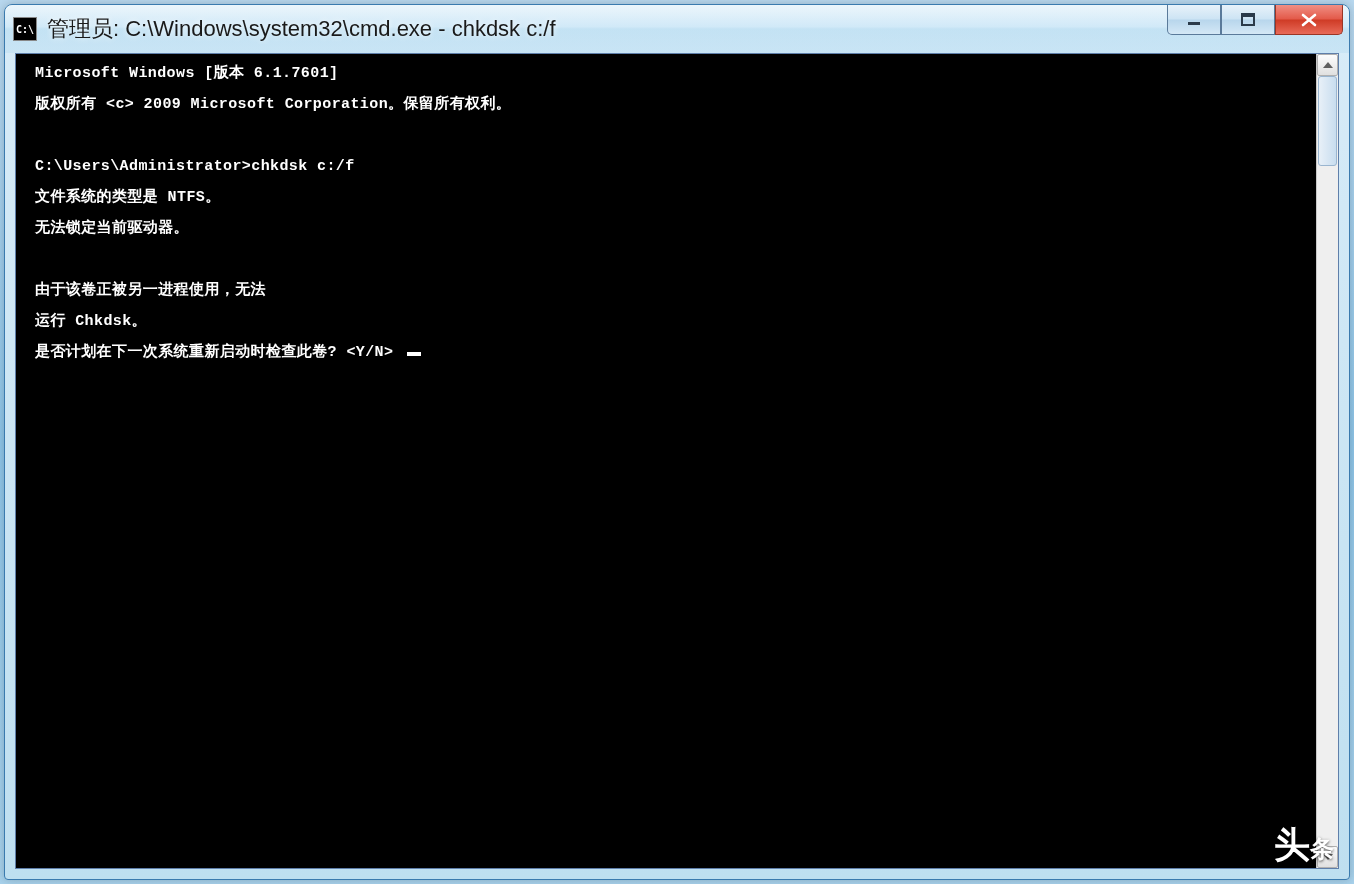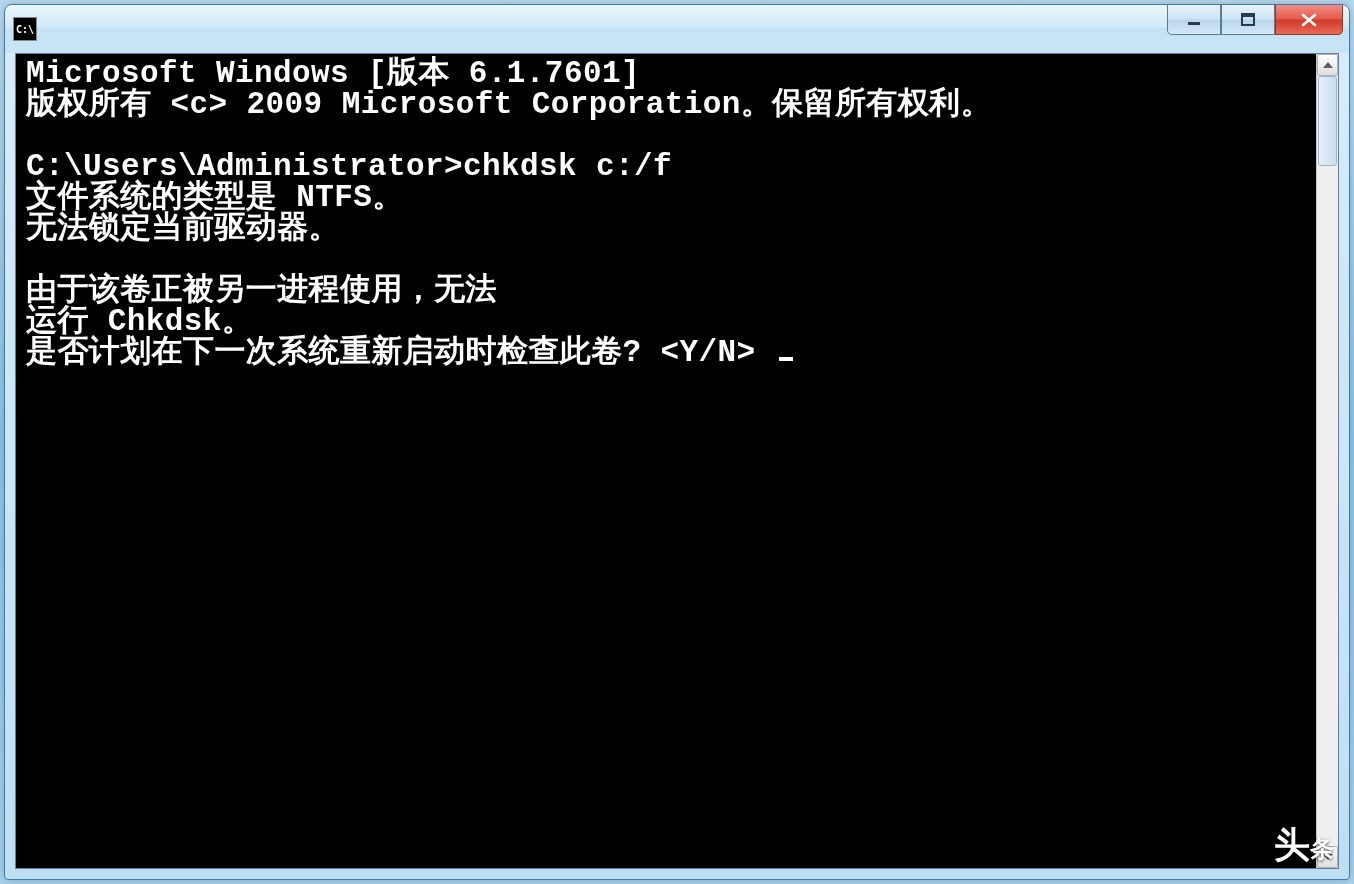--- a/index.html
+++ b/index.html
@@ -91,23 +91,23 @@
     border: 1px solid #5f7faa;
     background: #000;
     position: relative;
     display: flex;
   }
   .console {
     flex: 1;
     background: #000;
     color: #fff;
     font-family: "NSimSun", "SimSun", "Consolas", "Courier New", monospace;
-    font-size: 31px;
+    font-size: 15px;
     line-height: 31px;
-    padding: 4px 10px;
+    padding: 4px 19px;
     white-space: pre;
     overflow: hidden;
     letter-spacing: 0.4px;
     font-weight: bold;
   }
   .scrollbar {
     width: 22px;
     background: #f0f0f0;
     border-left: 1px solid #c8c8c8;
     display: flex;
@@ -175,20 +175,21 @@
     font-size: 30px;
   }
 </style>
 </head>
 <body>
 
 <div class="window">
 
   <div class="titlebar">
     <div class="app-icon">C:\</div>
+    <div class="title-text">管理员: C:\Windows\system32\cmd.exe - chkdsk  c:/f</div>
     <div class="window-controls">
       <div class="win-btn min">
         <svg width="16" height="12" viewBox="0 0 16 12">
             <rect x="2" y="8" width="12" height="3" fill="#2a3a4a"></rect>
           </svg>
       </div>
       <div class="win-btn max">
         <svg width="16" height="14" viewBox="0 0 16 14">
             <rect x="2" y="1" width="12" height="11" fill="none" stroke="#2a3a4a" stroke-width="2"></rect>
             <rect x="2" y="1" width="12" height="3" fill="#2a3a4a"></rect>

